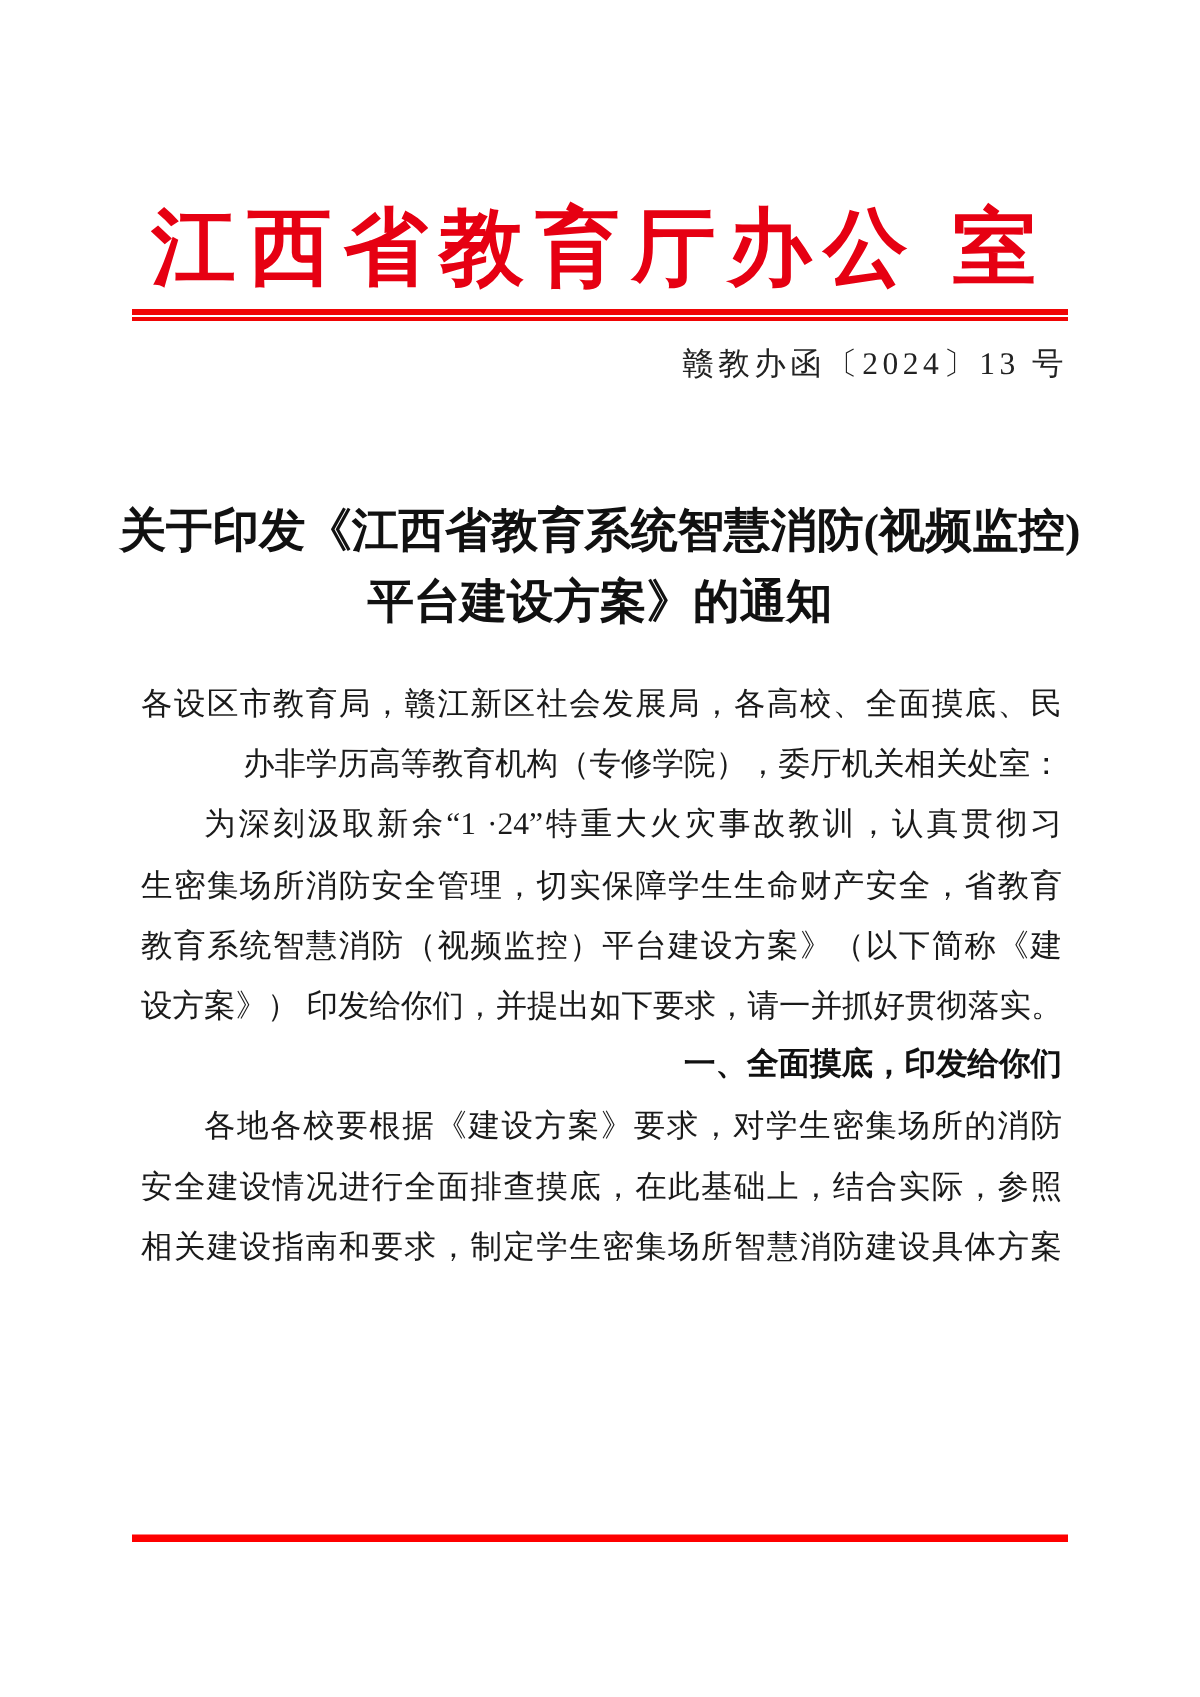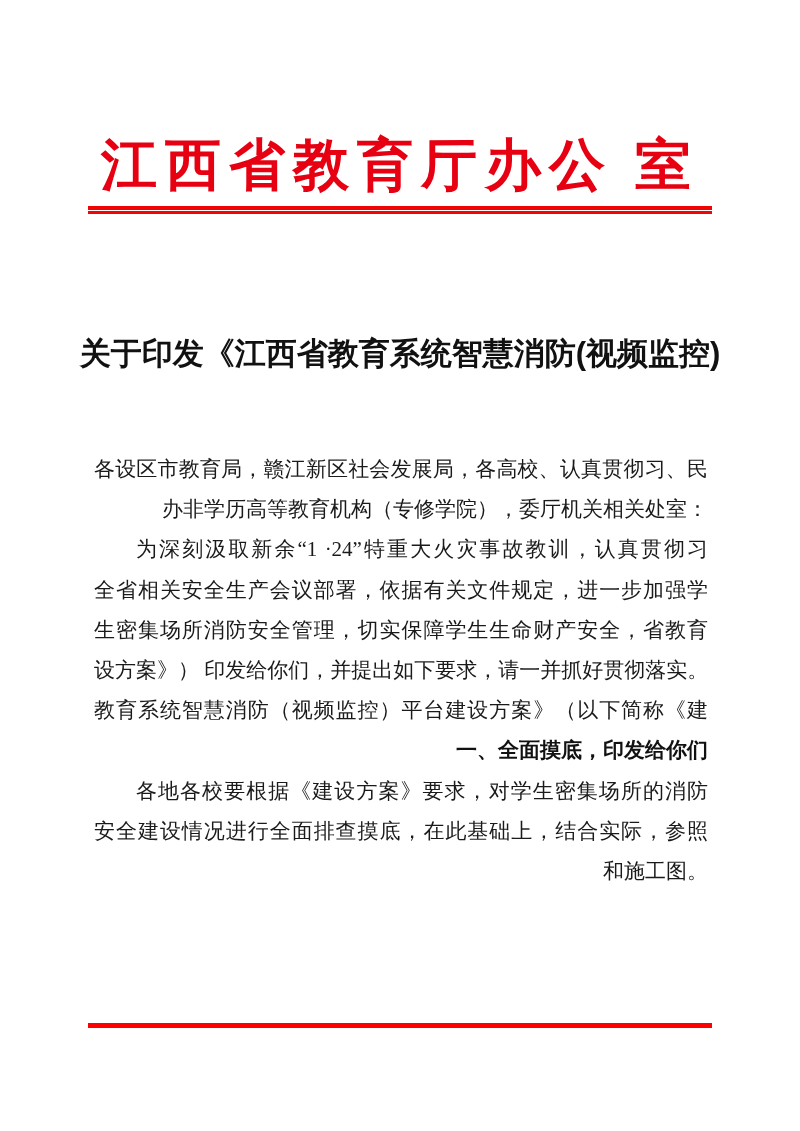--- a/index.html
+++ b/index.html
@@ -53,21 +53,21 @@
     color: #222222;
     white-space: nowrap;
   }
   .title {
     position: absolute;
     top: 330px;
     left: 60px;
     width: 680px;
     margin: 0;
     text-align: center;
-    font-family: Liberation Sans, sans-serif;
+    font-family: Liberation Serif, serif;
     font-weight: bold;
     font-size: 31px;
     line-height: 47px;
     color: #111111;
   }
   .title .title-line {
     display: block;
     white-space: nowrap;
   }
   .body-text {
@@ -109,39 +109,40 @@
 </style>
 </head>
 <body>
 
 <div class="page">
 
   <div class="agency">江西省教育厅办公 室</div>
 
   <div class="double-rule"></div>
 
+  <div class="doc-number">赣教办函〔2024〕13 号</div>
 
   <h1 class="title">
     <span class="title-line">关于印发《江西省教育系统智慧消防(视频监控)</span>
+    <span class="title-line">平台建设方案》的通知</span>
   </h1>
 
   <div class="body-text">
 
-    <div class="line fill">各设区市教育局，赣江新区社会发展局，各高校、认真贯彻习、民</div>
+    <div class="line fill">各设区市教育局，赣江新区社会发展局，各高校、全面摸底、民</div>
     <div class="line">办非学历高等教育机构（专修学院），委厅机关相关处室：</div>
 
     <div class="line fill indent">为深刻汲取新余“1 ·24”特重大火灾事故教训，认真贯彻习</div>
-    <div class="line fill">全省相关安全生产会议部署，依据有关文件规定，进一步加强学</div>
     <div class="line fill">生密集场所消防安全管理，切实保障学生生命财产安全，省教育</div>
+    <div class="line fill">教育系统智慧消防（视频监控）平台建设方案》（以下简称《建</div>
     <div class="line">设方案》） 印发给你们，并提出如下要求，请一并抓好贯彻落实。</div>
-    <div class="line fill">教育系统智慧消防（视频监控）平台建设方案》（以下简称《建</div>
 
     <div class="line heading indent">一、全面摸底，印发给你们</div>
 
     <div class="line fill indent">各地各校要根据《建设方案》要求，对学生密集场所的消防</div>
     <div class="line fill">安全建设情况进行全面排查摸底，在此基础上，结合实际，参照</div>
-    <div class="line">和施工图。</div>
+    <div class="line fill">相关建设指南和要求，制定学生密集场所智慧消防建设具体方案</div>
 
   </div>
 
   <div class="bottom-rule"></div>
 
 </div>
 
 </body></html>

